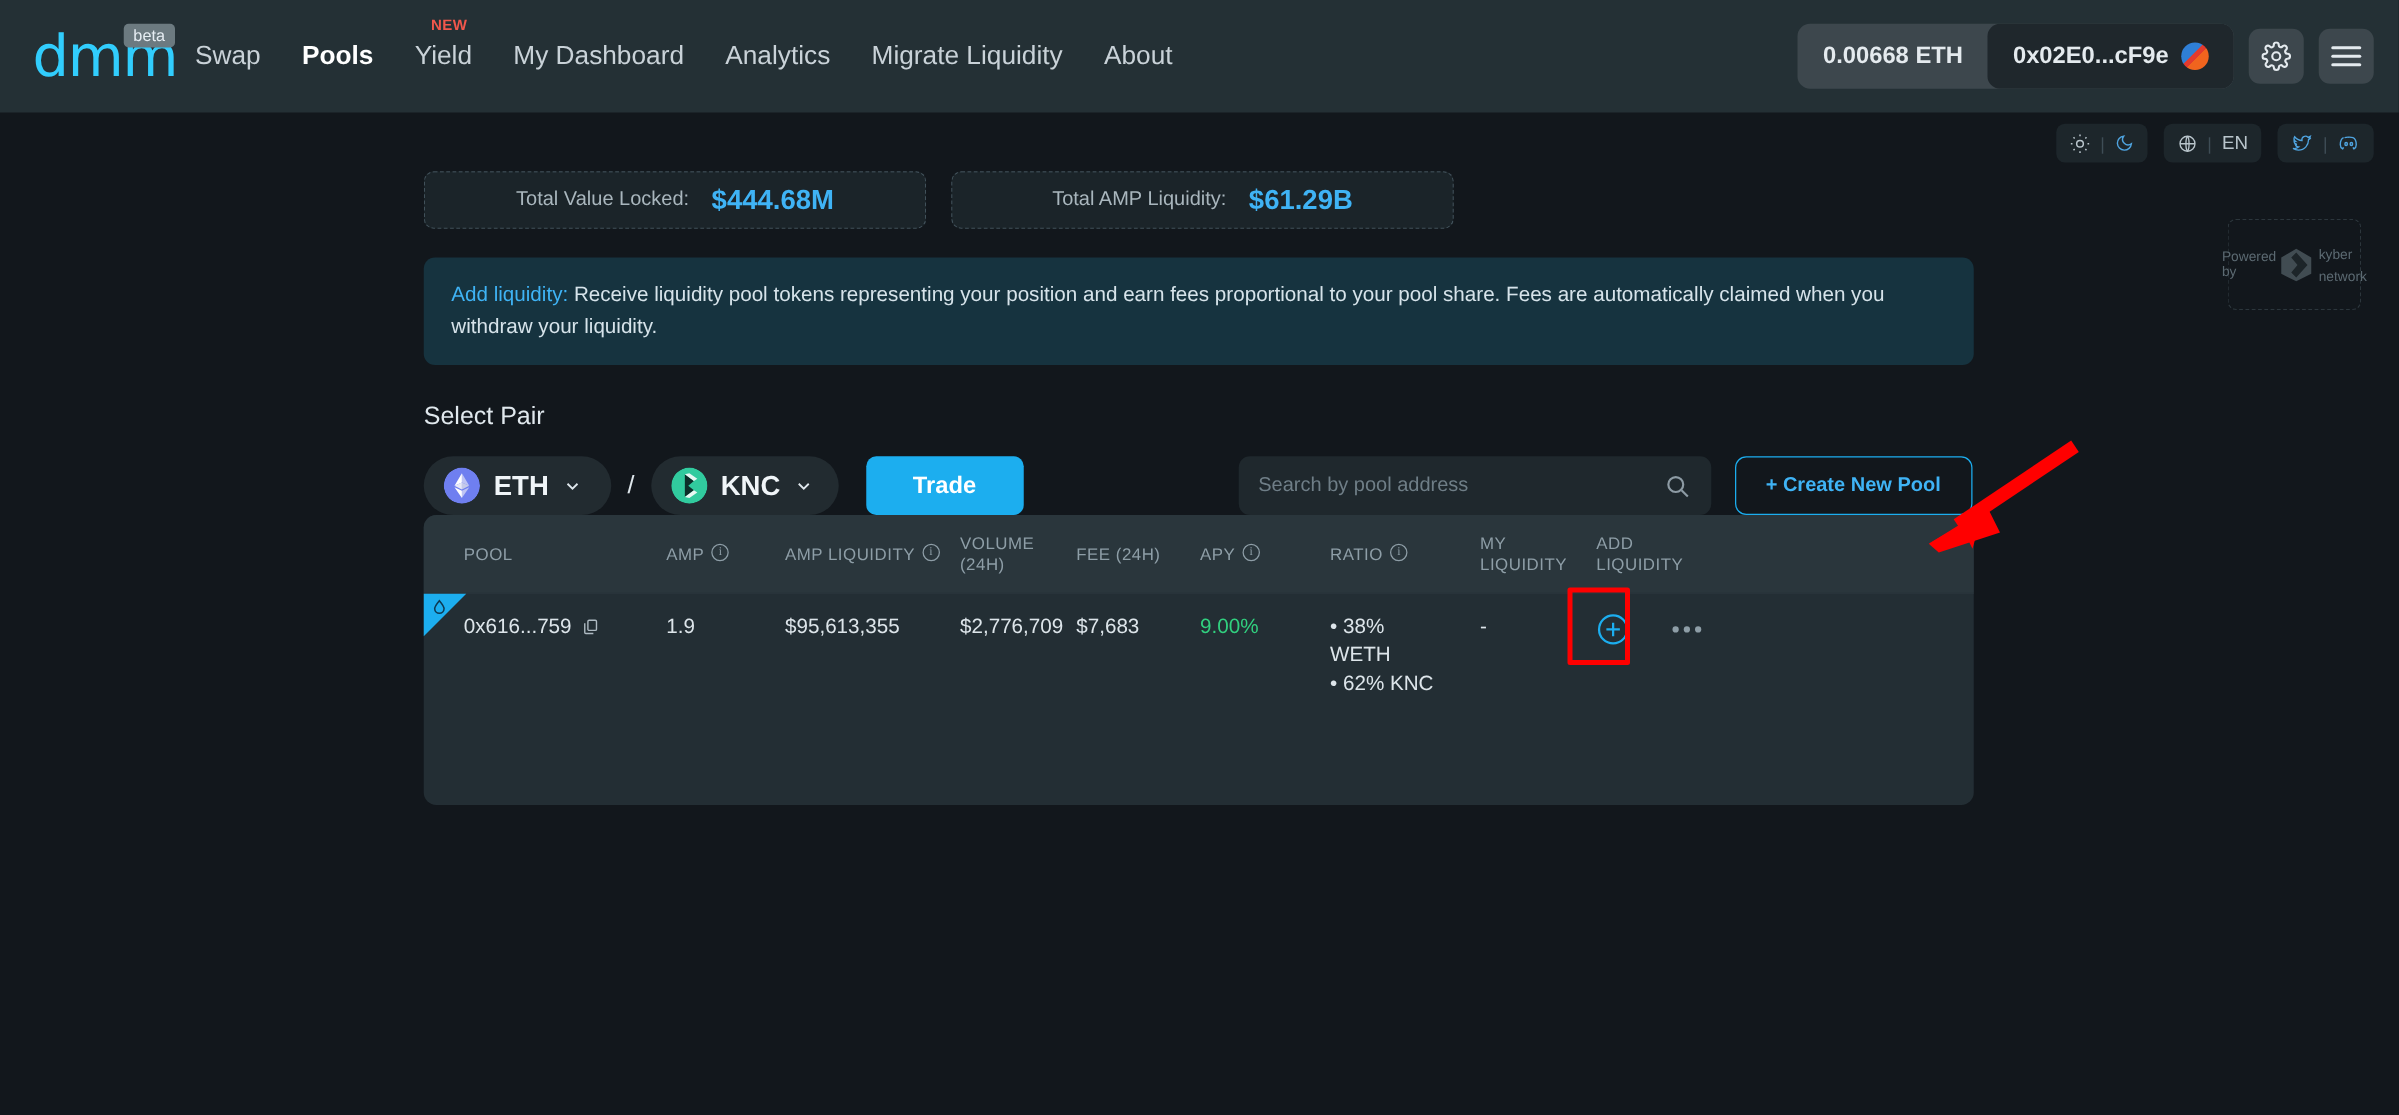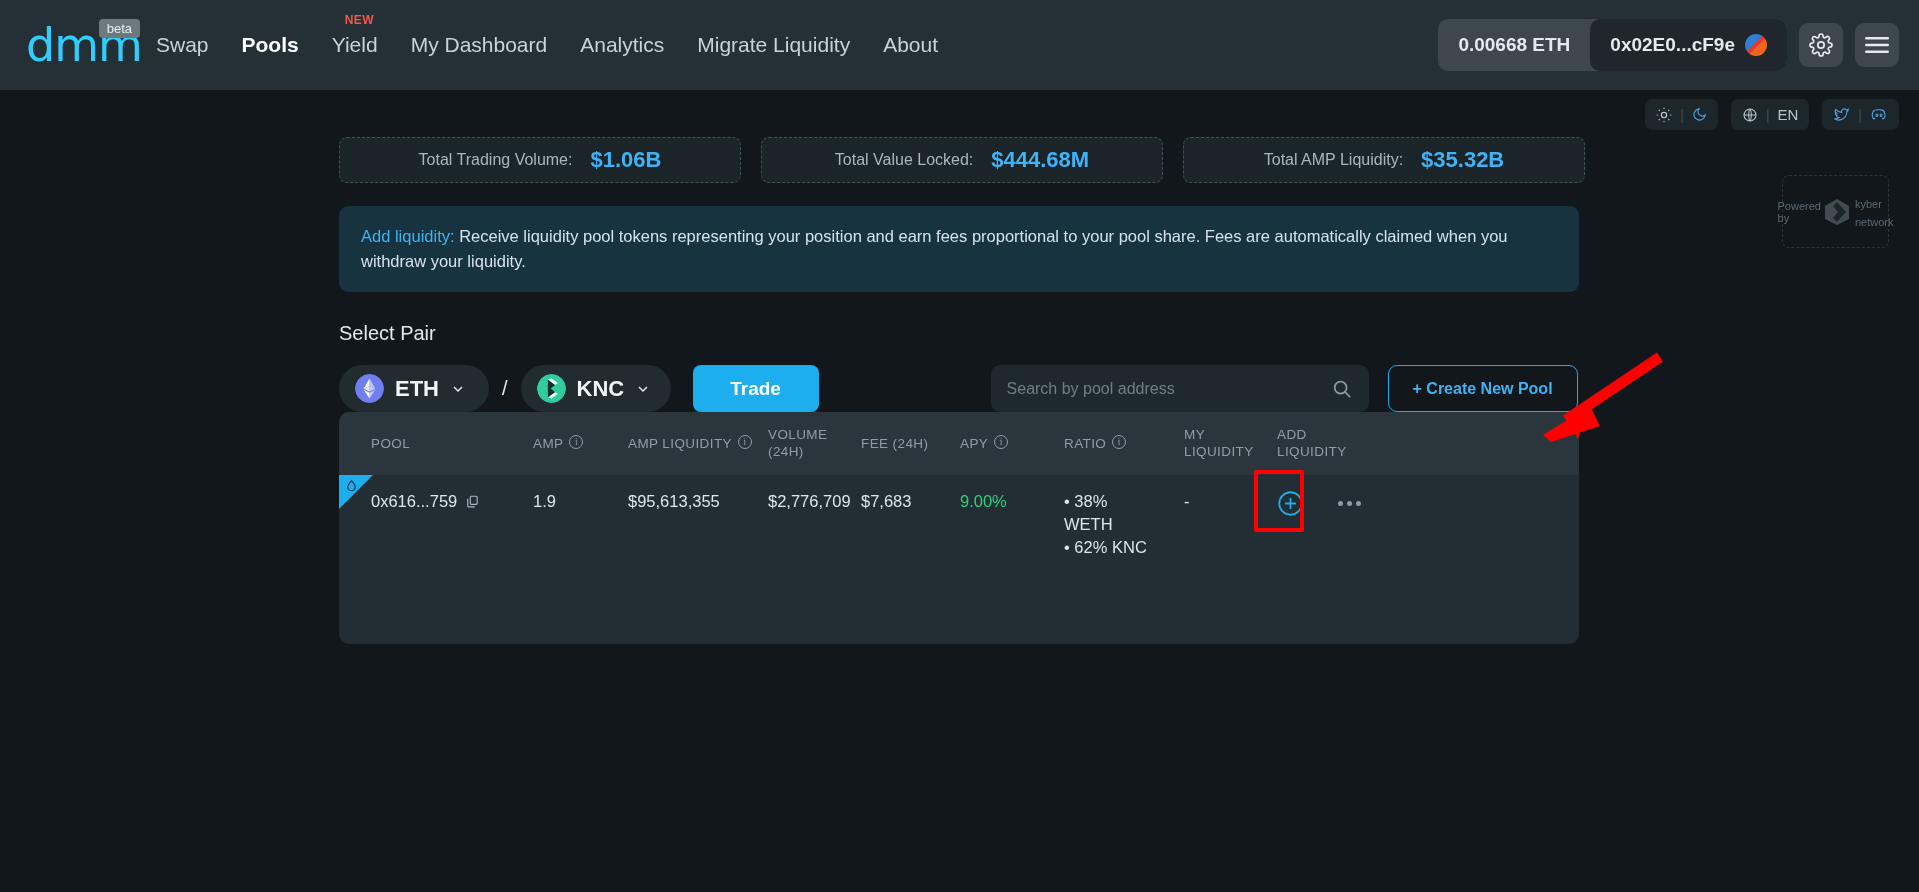--- a/index.html
+++ b/index.html
@@ -318,30 +318,26 @@
       <span>kyber</span><br>
       <span>network</span>
     </div>
   </div>
 </div>
 
 <div class="main">
 
   <div class="stats">
     <div class="stat-card">
-      <span class="stat-label">Total Trading Volume:</span>
-      <span class="stat-value">$1.06B</span>
-    </div>
-    <div class="stat-card">
       <span class="stat-label">Total Value Locked:</span>
       <span class="stat-value">$444.68M</span>
     </div>
     <div class="stat-card">
       <span class="stat-label">Total AMP Liquidity:</span>
-      <span class="stat-value">$35.32B</span>
+      <span class="stat-value">$61.29B</span>
     </div>
   </div>
 
   <div class="notice">
     <b>Add liquidity:</b>
     <span>Receive liquidity pool tokens representing your position and earn fees proportional to your pool share. Fees are automatically claimed when you withdraw your liquidity.</span>
   </div>
 
   <div class="select-pair-title">Select Pair</div>
 

